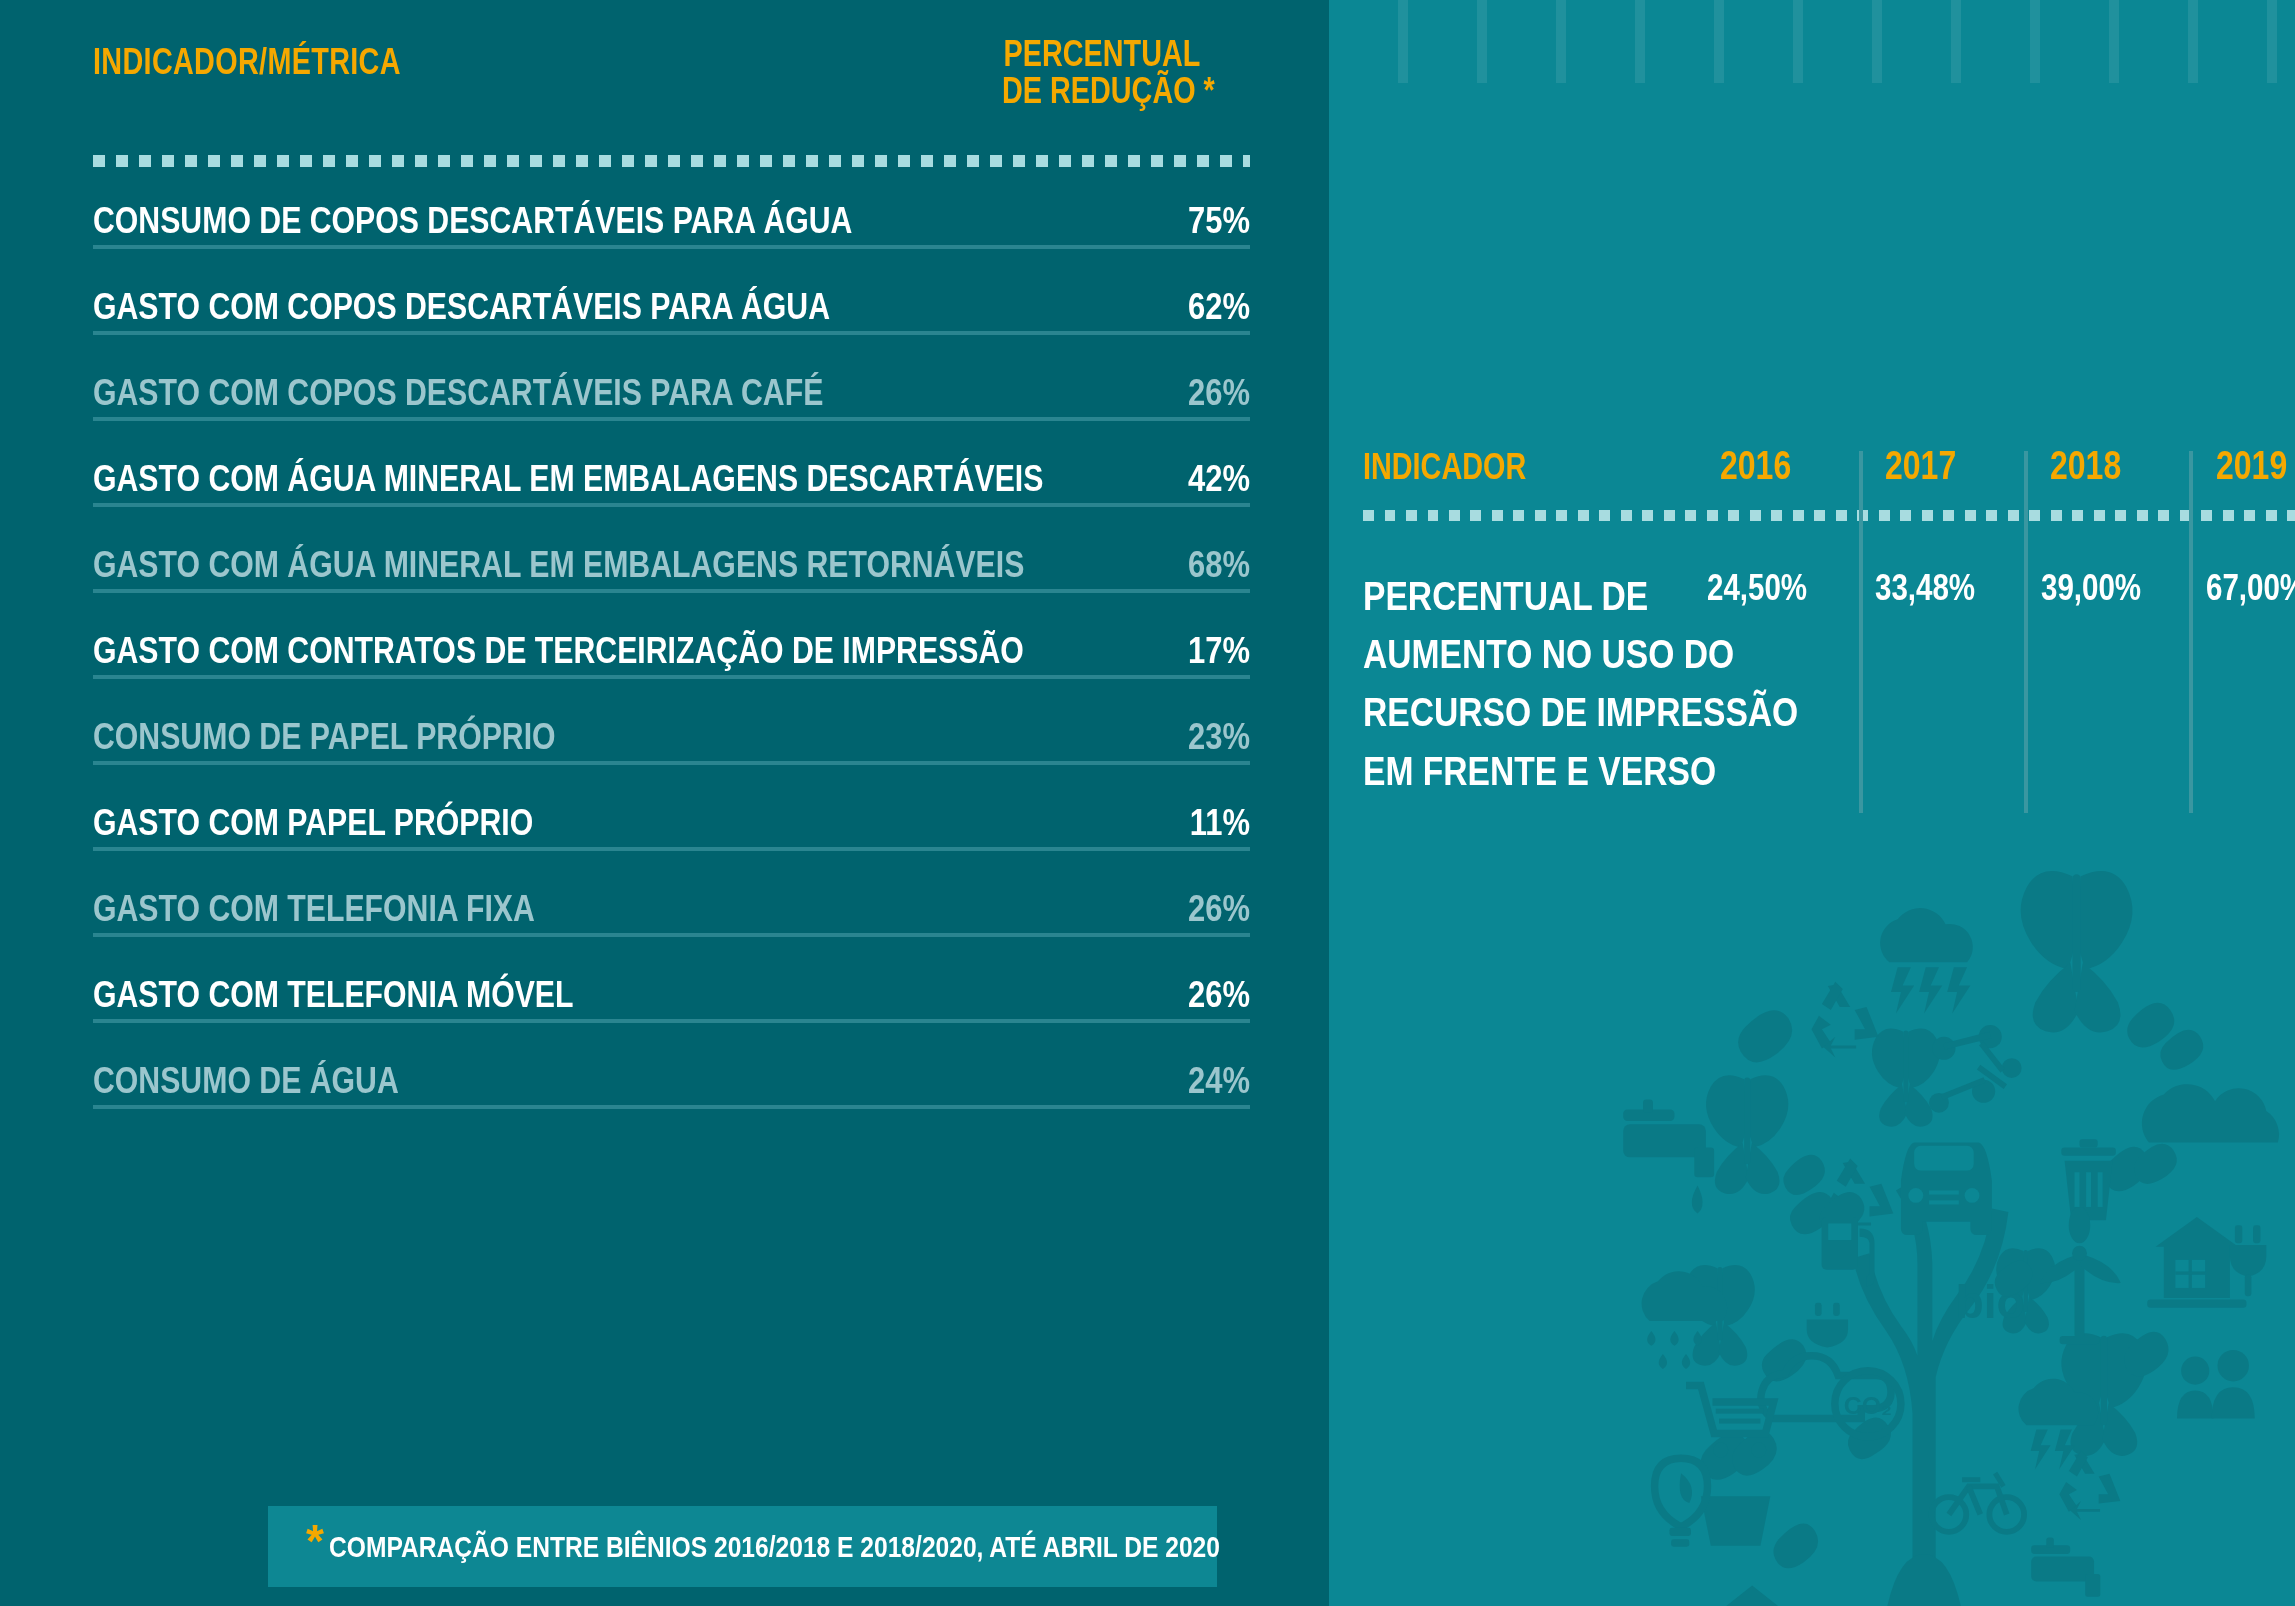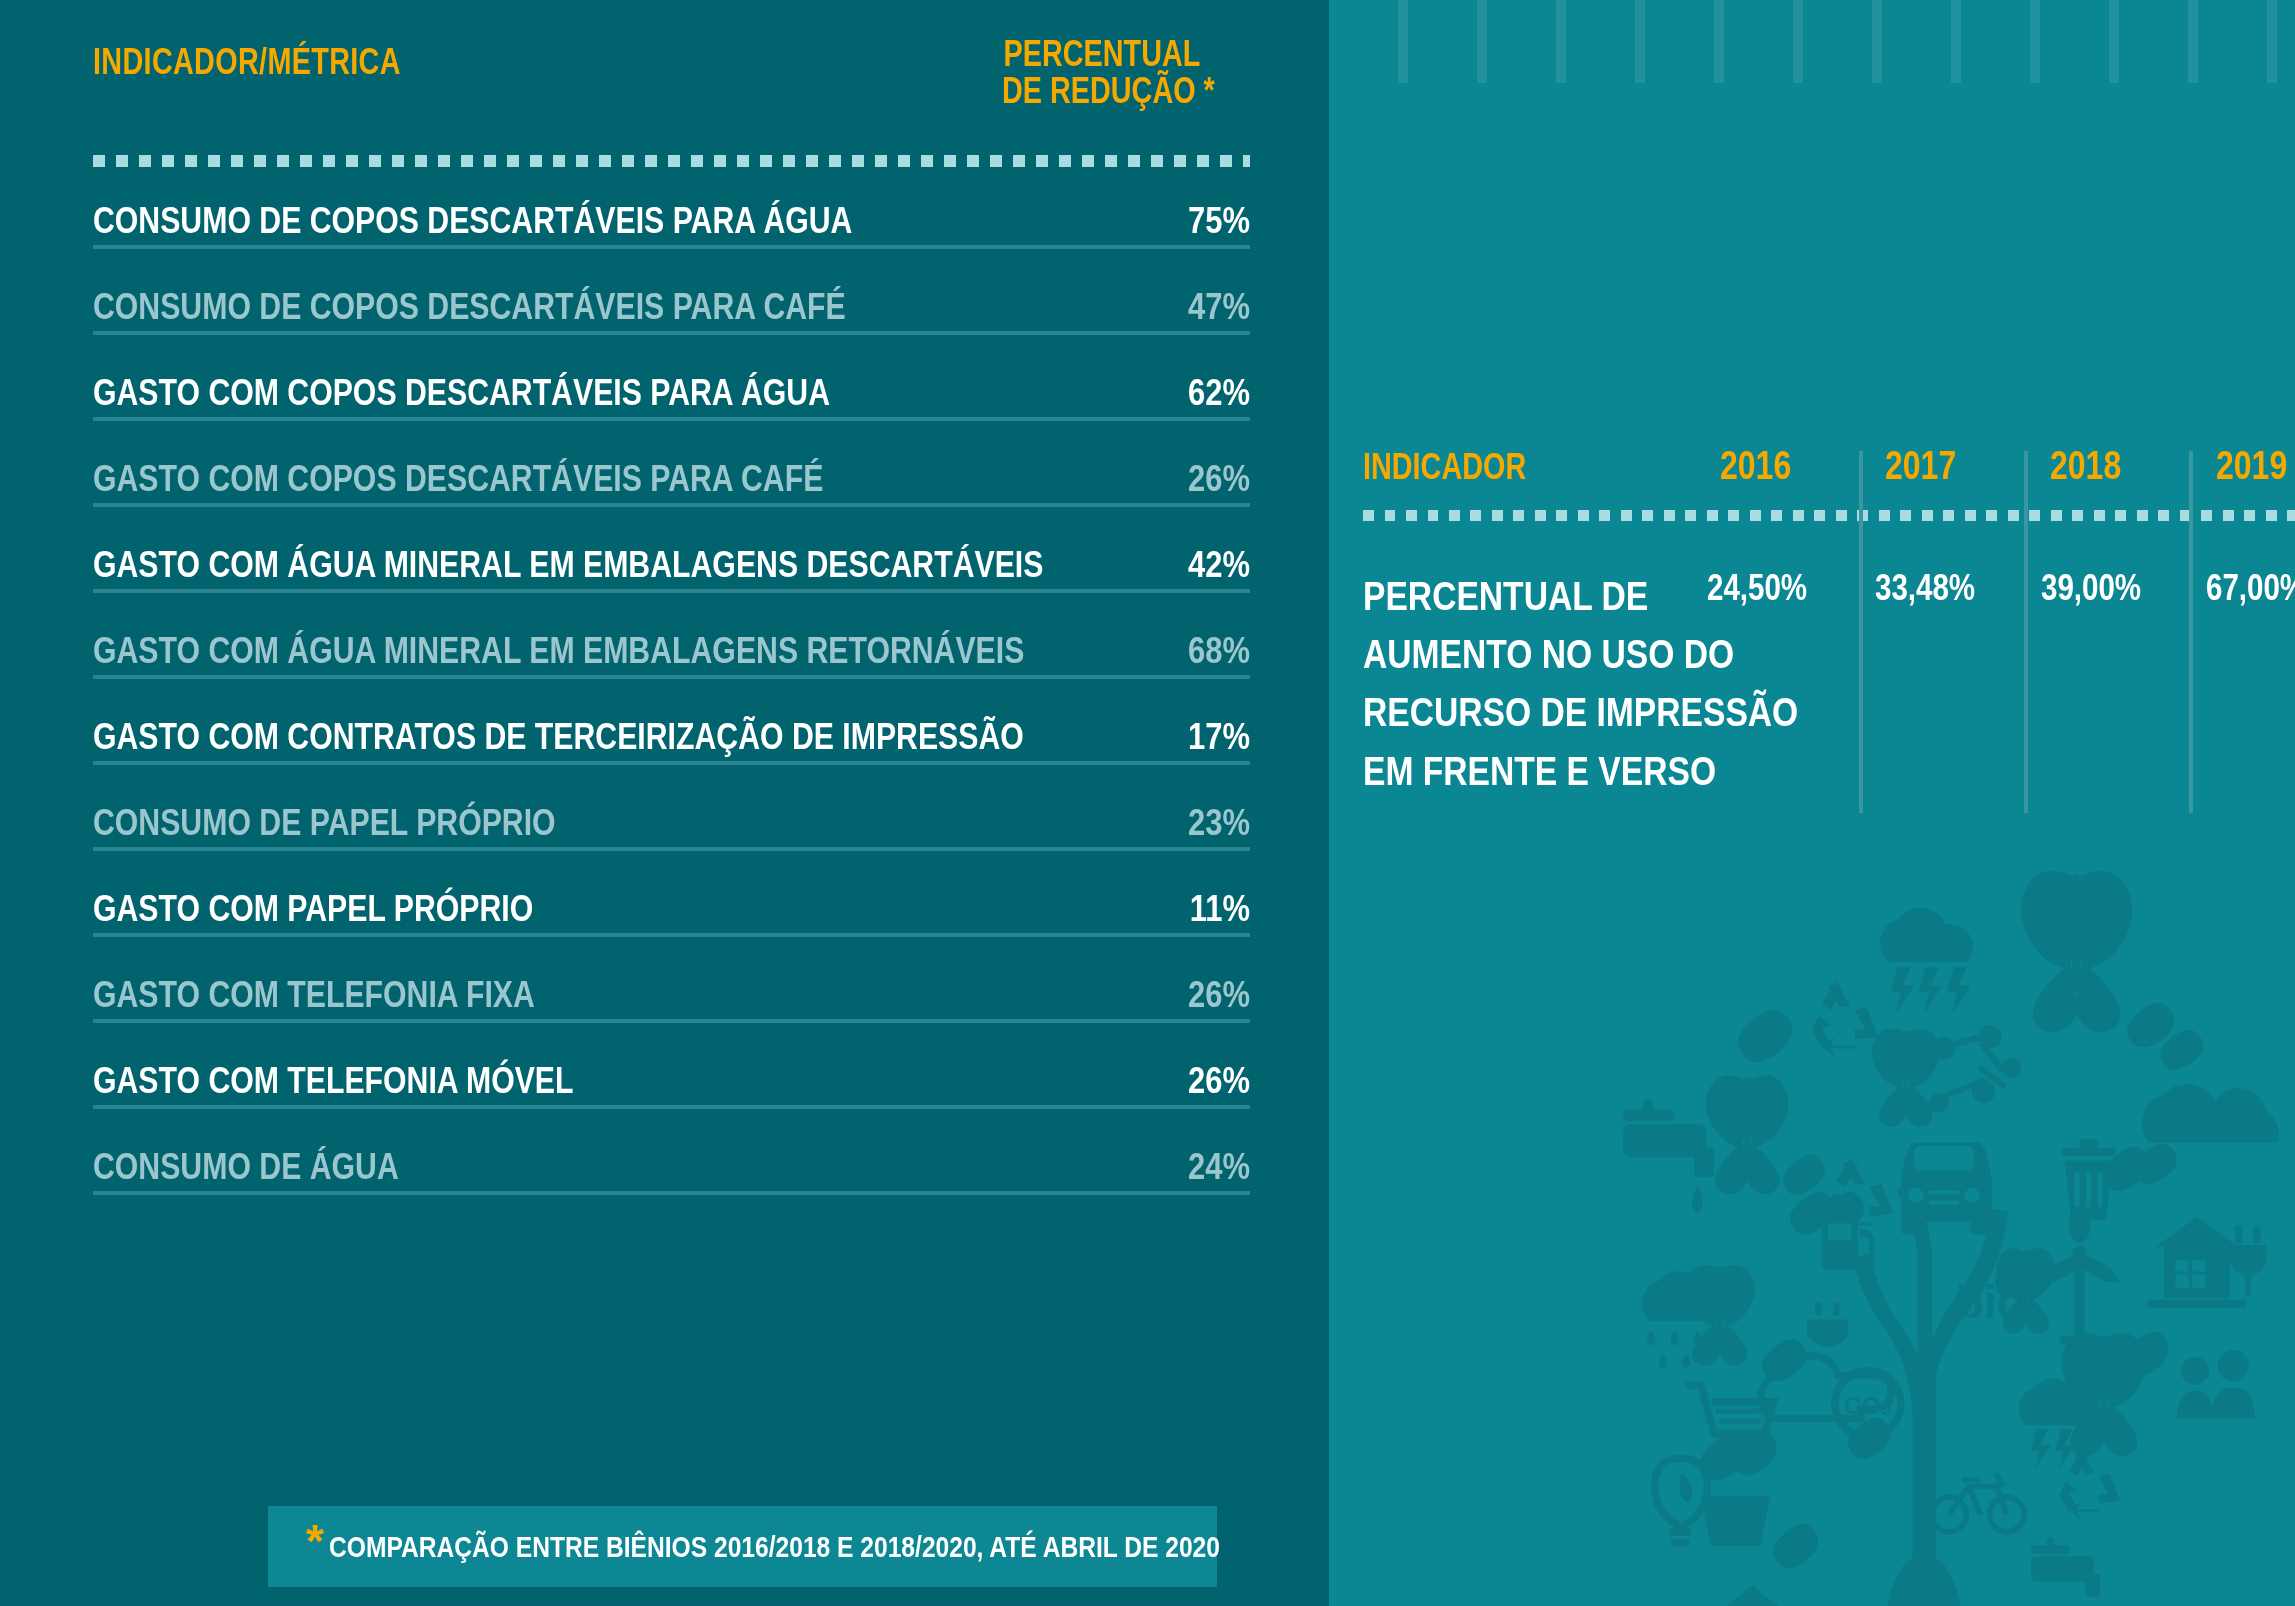--- a/index.html
+++ b/index.html
@@ -277,26 +277,20 @@
         <span>DE REDUÇÃO *</span>
       </div>
       <div class="dotted-rule"></div>
     </div>
 
     <div class="rows" id="left-rows">
         <div class="row bright">
           <div class="row-inner">
             <div class="row-label">CONSUMO DE COPOS DESCARTÁVEIS PARA ÁGUA</div>
             <div class="row-value">75%</div>
-          </div>
-        </div>
-        <div class="row dim">
-          <div class="row-inner">
-            <div class="row-label">CONSUMO DE COPOS DESCARTÁVEIS PARA CAFÉ</div>
-            <div class="row-value">47%</div>
           </div>
         </div>
         <div class="row bright">
           <div class="row-inner">
             <div class="row-label">GASTO COM COPOS DESCARTÁVEIS PARA ÁGUA</div>
             <div class="row-value">62%</div>
           </div>
         </div>
         <div class="row dim">
           <div class="row-inner">

